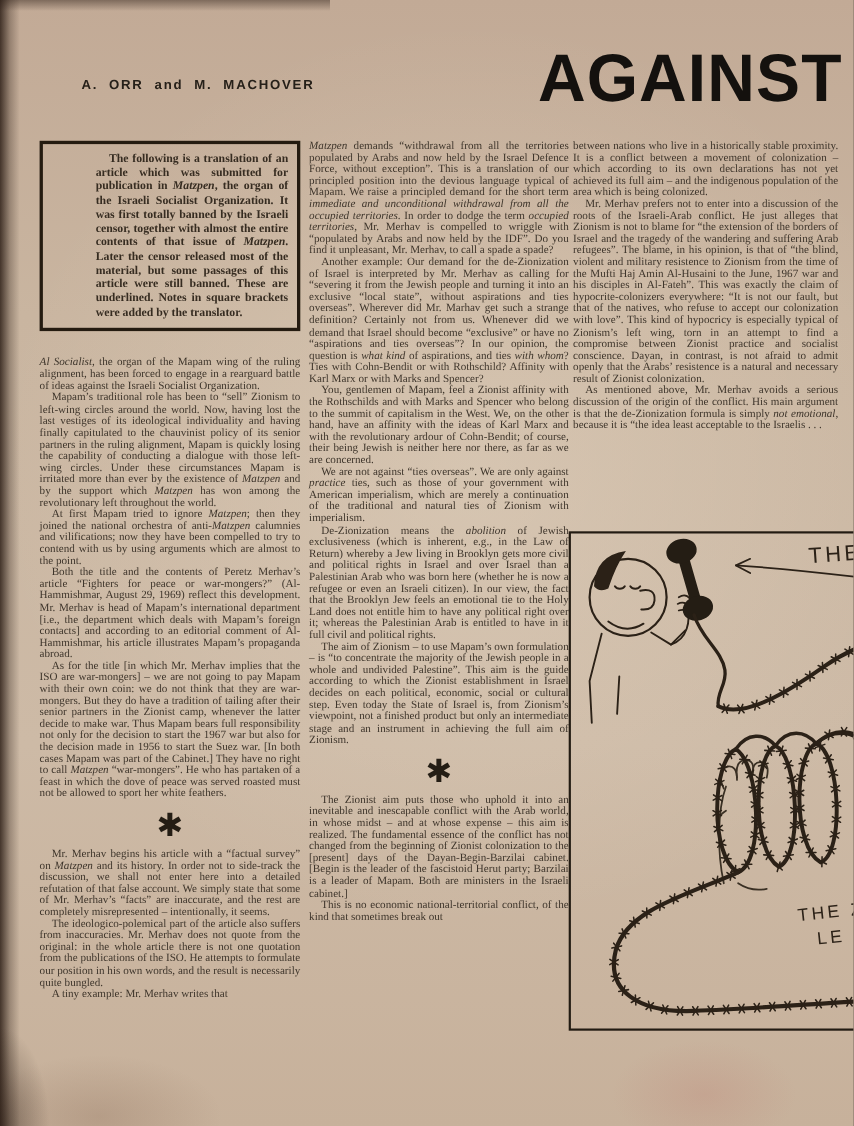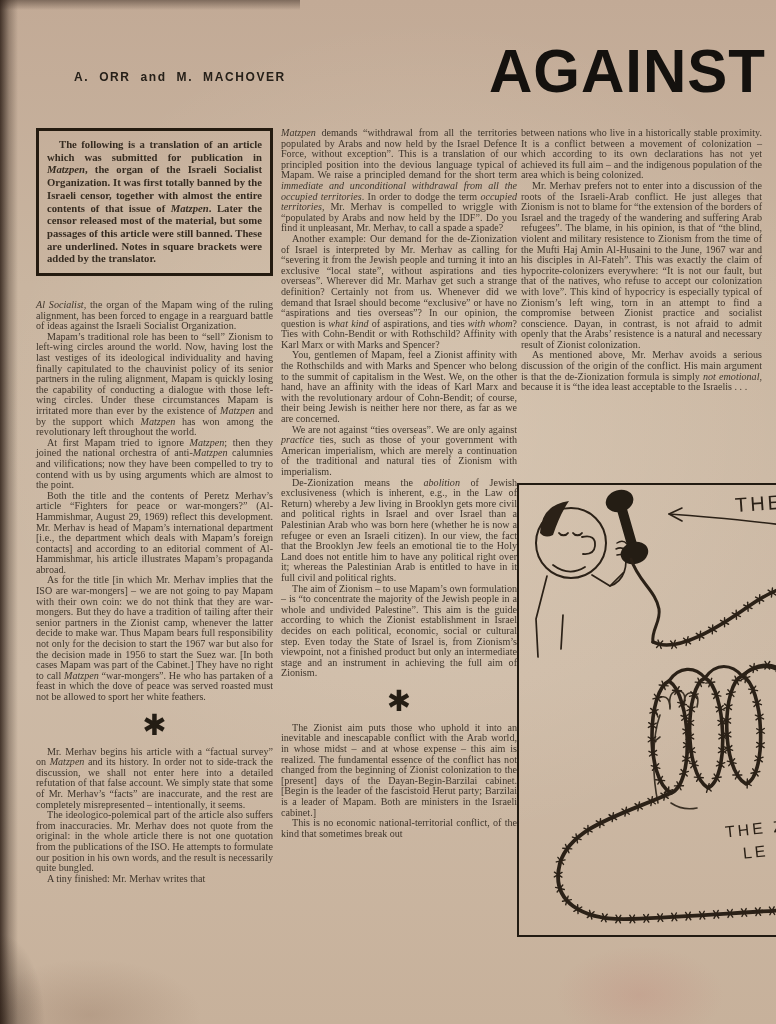--- a/index.html
+++ b/index.html
@@ -40,21 +40,21 @@
   #col1{left:36px;top:128px;width:237px;}
   #col1 .flow{margin-top:24px;}
   #col2{left:281px;top:128px;width:236px;}
   #col3{left:521px;top:128px;width:241px;}
 
   .intro-box{
     border:3px solid #241b10;padding:7px 8px 8px 8px;
     font-size:10.7px;line-height:12.7px;font-weight:bold;color:#362c21;
     text-align:justify;
   }
-  .intro-box .t{text-indent:12px;display:block;}
+  .intro-box .t{text-indent:12px;display:block;margin-left:40px;}
 
   .sep{text-align:center;font-size:29px;line-height:1;padding:8px 0 7px 0;
        color:#241d14;font-family:"DejaVu Sans",sans-serif;text-indent:0;}
 
   .cartoon-box{
     position:absolute;left:517px;top:483px;width:270px;height:450px;
     border:2.5px solid #221b12;
   }
   .cartoon-box svg{display:block;}
   .ink{stroke:#2b2117;fill:none;stroke-linecap:round;stroke-linejoin:round;}
@@ -80,21 +80,21 @@
     </div>
     <div class="flow">
         <p class="noind"><i>Al Socialist</i>, the organ of the Mapam wing of the ruling alignment, has been forced to engage in a rearguard battle of ideas against the Israeli Socialist Organization.</p>
         <p>Mapam’s traditional role has been to “sell” Zionism to left-wing circles around the world. Now, having lost the last vestiges of its ideological individuality and having finally capitulated to the chauvinist policy of its senior partners in the ruling alignment, Mapam is quickly losing the capability of conducting a dialogue with those left-wing circles. Under these circumstances Mapam is irritated more than ever by the existence of <i>Matzpen</i> and by the support which <i>Matzpen</i> has won among the revolutionary left throughout the world.</p>
         <p>At first Mapam tried to ignore <i>Matzpen</i>; then they joined the national orchestra of anti-<i>Matzpen</i> calumnies and vilifications; now they have been compelled to try to contend with us by using arguments which are almost to the point.</p>
         <p>Both the title and the contents of Peretz Merhav’s article “Fighters for peace or war-mongers?” (Al-Hammishmar, August 29, 1969) reflect this development. Mr. Merhav is head of Mapam’s international department [i.e., the department which deals with Mapam’s foreign contacts] and according to an editorial comment of Al-Hammishmar, his article illustrates Mapam’s propaganda abroad.</p>
         <p>As for the title [in which Mr. Merhav implies that the ISO are war-mongers] – we are not going to pay Mapam with their own coin: we do not think that they are war-mongers. But they do have a tradition of tailing after their senior partners in the Zionist camp, whenever the latter decide to make war. Thus Mapam bears full responsibility not only for the decision to start the 1967 war but also for the decision made in 1956 to start the Suez war. [In both cases Mapam was part of the Cabinet.] They have no right to call <i>Matzpen</i> “war-mongers”. He who has partaken of a feast in which the dove of peace was served roasted must not be allowed to sport her white feathers.</p>
         <div class="sep">✱</div>
         <p>Mr. Merhav begins his article with a “factual survey” on <i>Matzpen</i> and its history. In order not to side-track the discussion, we shall not enter here into a detailed refutation of that false account. We simply state that some of Mr. Merhav’s “facts” are inaccurate, and the rest are completely misrepresented – intentionally, it seems.</p>
         <p>The ideologico-polemical part of the article also suffers from inaccuracies. Mr. Merhav does not quote from the original: in the whole article there is not one quotation from the publications of the ISO. He attempts to formulate our position in his own words, and the result is necessarily quite bungled.</p>
-        <p>A tiny finished: Mr. Merhav writes that</p>
+        <p>A tiny example: Mr. Merhav writes that</p>
       </div>
   </div>
 
   <div class="col" id="col2">
     <div class="flow">
         <p class="noind"><i>Matzpen</i> demands “withdrawal from all the territories populated by Arabs and now held by the Israel Defence Force, without exception”. This is a translation of our principled position into the devious language typical of Mapam. We raise a principled demand for the short term <i>immediate and unconditional withdrawal from all the occupied territories</i>. In order to dodge the term <i>occupied territories</i>, Mr. Merhav is compelled to wriggle with “populated by Arabs and now held by the IDF”. Do you find it unpleasant, Mr. Merhav, to call a spade a spade?</p>
         <p>Another example: Our demand for the de-Zionization of Israel is interpreted by Mr. Merhav as calling for “severing it from the Jewish people and turning it into an exclusive “local state”, without aspirations and ties overseas”. Wherever did Mr. Marhav get such a strange definition? Certainly not from us. Whenever did we demand that Israel should become “exclusive” or have no “aspirations and ties overseas”? In our opinion, the question is <i>what kind</i> of aspirations, and ties <i>with whom</i>? Ties with Cohn-Bendit or with Rothschild? Affinity with Karl Marx or with Marks and Spencer?</p>
         <p>You, gentlemen of Mapam, feel a Zionist affinity with the Rothschilds and with Marks and Spencer who belong to the summit of capitalism in the West. We, on the other hand, have an affinity with the ideas of Karl Marx and with the revolutionary ardour of Cohn-Bendit; of course, their being Jewish is neither here nor there, as far as we are concerned.</p>
         <p>We are not against “ties overseas”. We are only against <i>practice</i> ties, such as those of your government with American imperialism, which are merely a continuation of the traditional and natural ties of Zionism with imperialism.</p>
         <p>De-Zionization means the <i>abolition</i> of Jewish exclusiveness (which is inherent, e.g., in the Law of Return) whereby a Jew living in Brooklyn gets more civil and political rights in Israel and over Israel than a Palestinian Arab who was born here (whether he is now a refugee or even an Israeli citizen). In our view, the fact that the Brooklyn Jew feels an emotional tie to the Holy Land does not entitle him to have any political right over it; whereas the Palestinian Arab is entitled to have in it full civil and political rights.</p>

